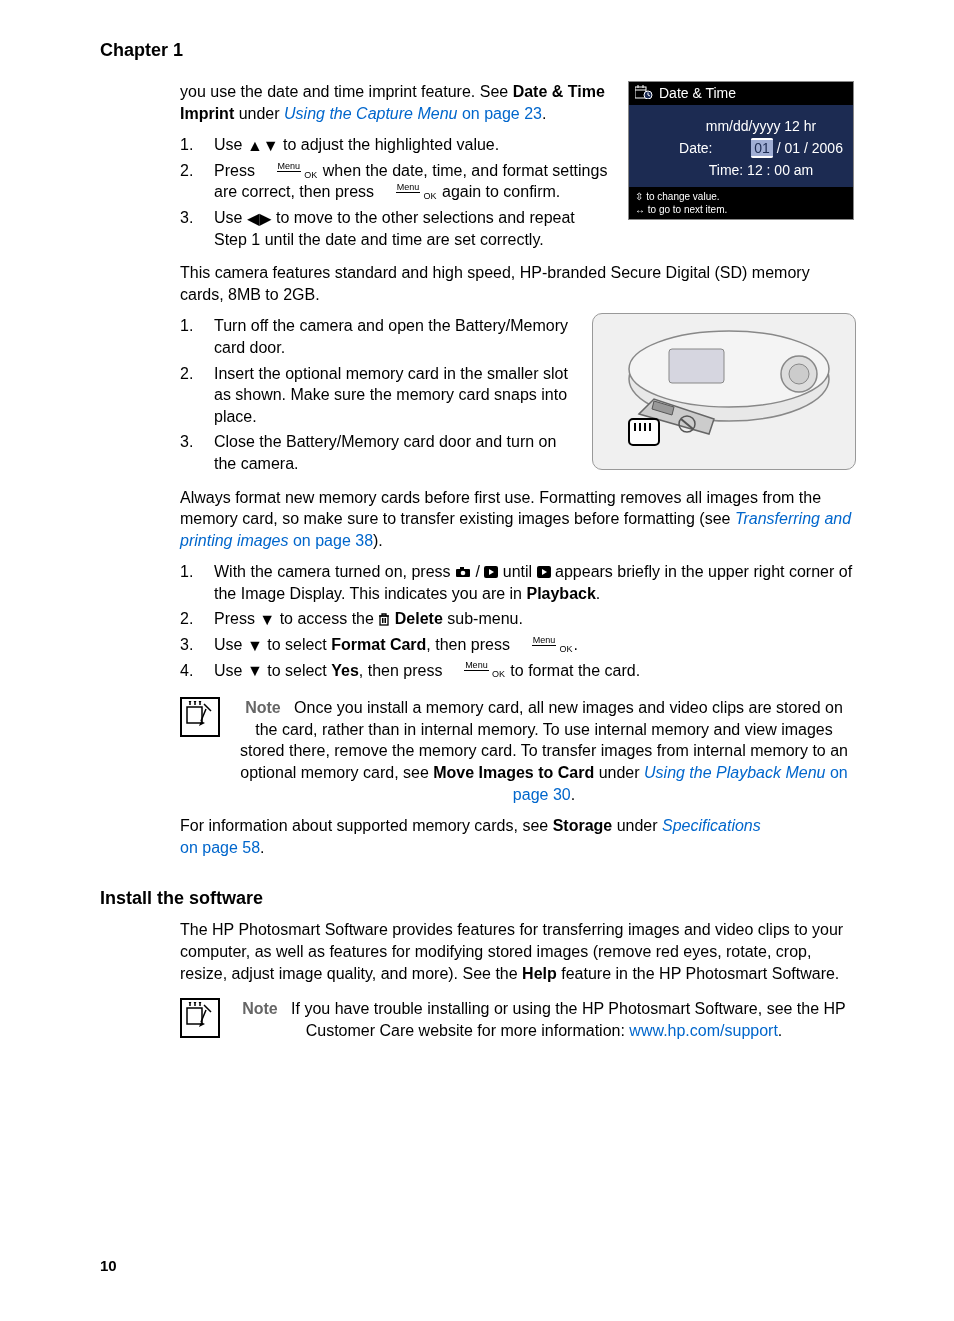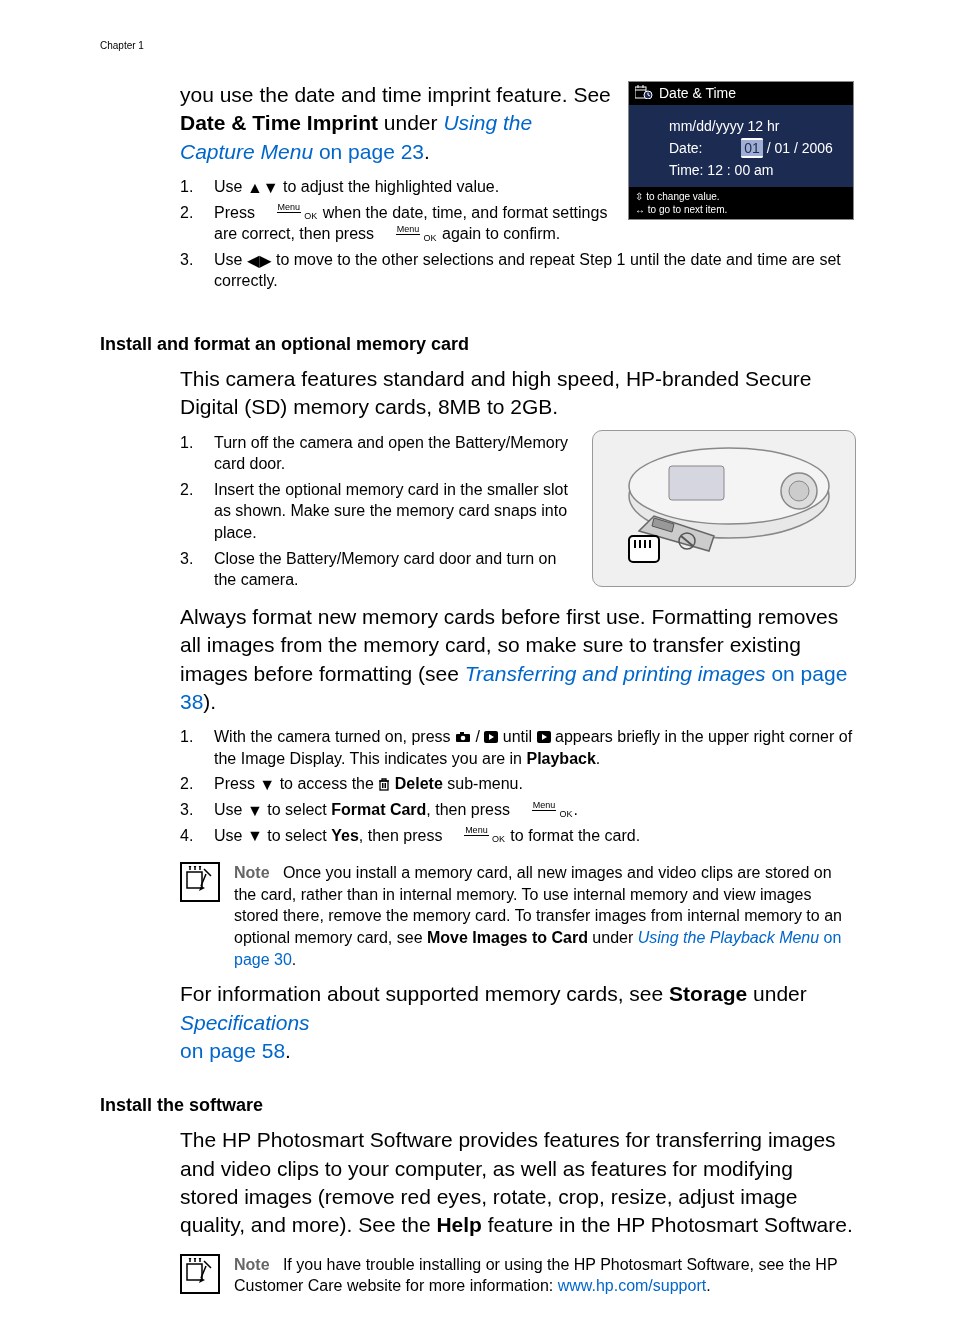--- a/index.html
+++ b/index.html
@@ -9,28 +9,29 @@
       background: #fff;
       color: #000;
       width: 954px;
     }
     .page {
       padding: 40px 100px 60px 100px;
       position: relative;
       min-height: 1200px;
     }
     .chapter-label {
-      font-size: 10px;
-      margin-bottom: 30px;
+      font-size: 18px;
+      margin-bottom: 20px;
+      font-weight: bold;
     }
     .indent-block {
       margin-left: 80px;
     }
     .body-text {
-      font-size: 21px;
+      font-size: 16px;
       line-height: 1.35;
       margin: 0 0 8px 0;
     }
     .link {
       color: #0066cc;
       font-style: italic;
     }
     .link-plain {
       color: #0066cc;
     }
@@ -80,20 +81,21 @@
       padding: 0 1px;
     }
     .menu-ok .bot {
       padding: 0 1px;
       margin-left: 44px;
     }
     .note-block {
       display: flex;
       align-items: flex-start;
       margin: 14px 0 10px 0;
+      text-align: center;
     }
     .note-icon {
       flex: 0 0 36px;
       height: 36px;
       border: 2px solid #000;
       position: relative;
       margin-right: 14px;
     }
     .note-icon svg {
       position: absolute;
@@ -132,20 +134,21 @@
       align-items: flex-start;
       gap: 6px;
       font-size: 14px;
     }
     .dt-body {
       padding: 10px 0 6px 40px;
       font-size: 14px;
     }
     .dt-body .row {
       padding: 3px 0;
+      text-align: center;
     }
     .dt-body .hl {
       background: #a0aed4;
       color: #1c2b52;
       padding: 0 3px;
       border-top: 2px solid #fff;
       border-bottom: 2px solid #fff;
       border-radius: 2px;
       margin-left: 31px;
     }
@@ -240,21 +243,20 @@
       </li>
       <li><span class="num">3.</span>
         <span>Use </span><span class="icon-inline">◀▶</span><span> to move to the other selections and repeat Step 1 until the date and time are set correctly.</span>
       </li>
     </ol>
 
 
     <div class="clear"></div>
   </div>
 
-  <h3 class="section-heading">Install and format an optional memory card</h3>
 
   <div class="indent-block">
     <p class="body-text">This camera features standard and high speed, HP-branded Secure Digital (SD) memory cards, 8MB to 2GB.</p>
 
     <div class="float-right-img2">
       <div class="camera-illus">
         <svg viewBox="0 0 250 145">
           <ellipse cx="130" cy="60" rx="100" ry="42" fill="#e8e8e8" stroke="#888" stroke-width="1.5"></ellipse>
           <ellipse cx="130" cy="50" rx="100" ry="38" fill="#f4f4f4" stroke="#888" stroke-width="1.5"></ellipse>
           <circle cx="200" cy="55" r="18" fill="#ddd" stroke="#888" stroke-width="1.5"></circle>

